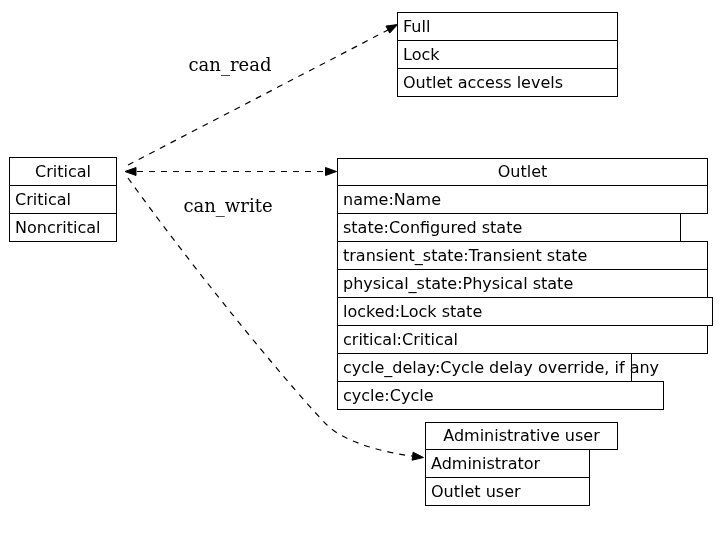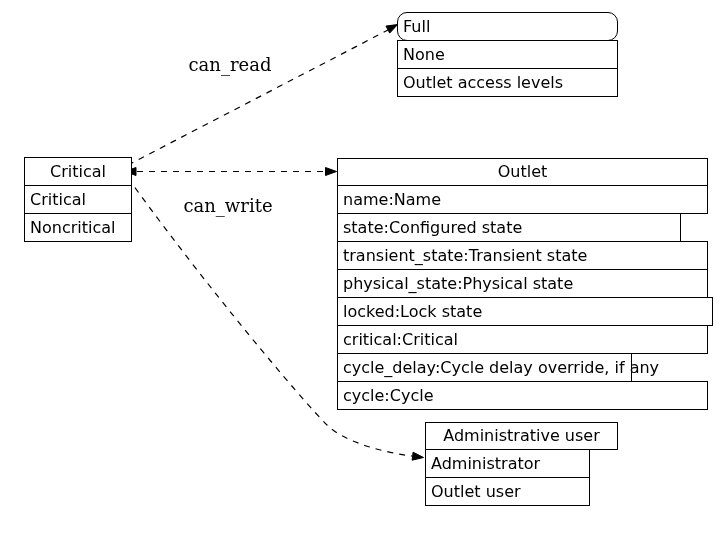--- a/index.html
+++ b/index.html
@@ -44,41 +44,41 @@
     <g>
       <path d="M128,178 C205,285 300,398 327,425 C343,441 380,452 412,456"></path>
       <polygon points="423.5,457.5 412.1,460.2 413.1,452.2"></polygon>
     </g>
   </svg>
 
   <div class="elabel" style="left:230px; top:64px;">can_read</div>
   <div class="elabel" style="left:228px; top:205px;">can_write</div>
 
   <div class="node" style="left:397px; top:13px;">
-    <div class="row" style="width:221px;border-radius:10px;">Full</div>
-    <div class="row" style="width:221px;">None</div>
+    <div class="row" style="width:221px;">Full</div>
+    <div class="row" style="width:221px;">Lock</div>
     <div class="row" style="width:221px;">Outlet access levels</div>
   </div>
 
-  <div class="node" style="left:24px; top:157px;">
+  <div class="node" style="left:9px; top:157px;">
     <div class="hdr" style="width:108px; height:29px;">Critical</div>
     <div class="row" style="width:108px;">Critical</div>
     <div class="row" style="width:108px;">Noncritical</div>
   </div>
 
   <div class="node" style="left:337px; top:158px;">
     <div class="hdr" style="width:371px; height:28px;">Outlet</div>
     <div class="row" style="width:371px;">name:Name</div>
     <div class="row" style="width:344px;">state:Configured state</div>
     <div class="row" style="width:371px;">transient_state:Transient state</div>
     <div class="row" style="width:371px;">physical_state:Physical state</div>
     <div class="row" style="width:376px;">locked:Lock state</div>
     <div class="row" style="width:371px;">critical:Critical</div>
     <div class="row" style="width:295px;">cycle_delay:Cycle delay override, if any</div>
-    <div class="row" style="width:371px;">cycle:Cycle</div>
+    <div class="row" style="width:327px;">cycle:Cycle</div>
   </div>
 
   <div class="node" style="left:425px; top:422px;">
     <div class="hdr" style="width:193px; height:28px;">Administrative user</div>
     <div class="row" style="width:165px;">Administrator</div>
     <div class="row" style="width:165px;">Outlet user</div>
   </div>
 
 </div>
 

